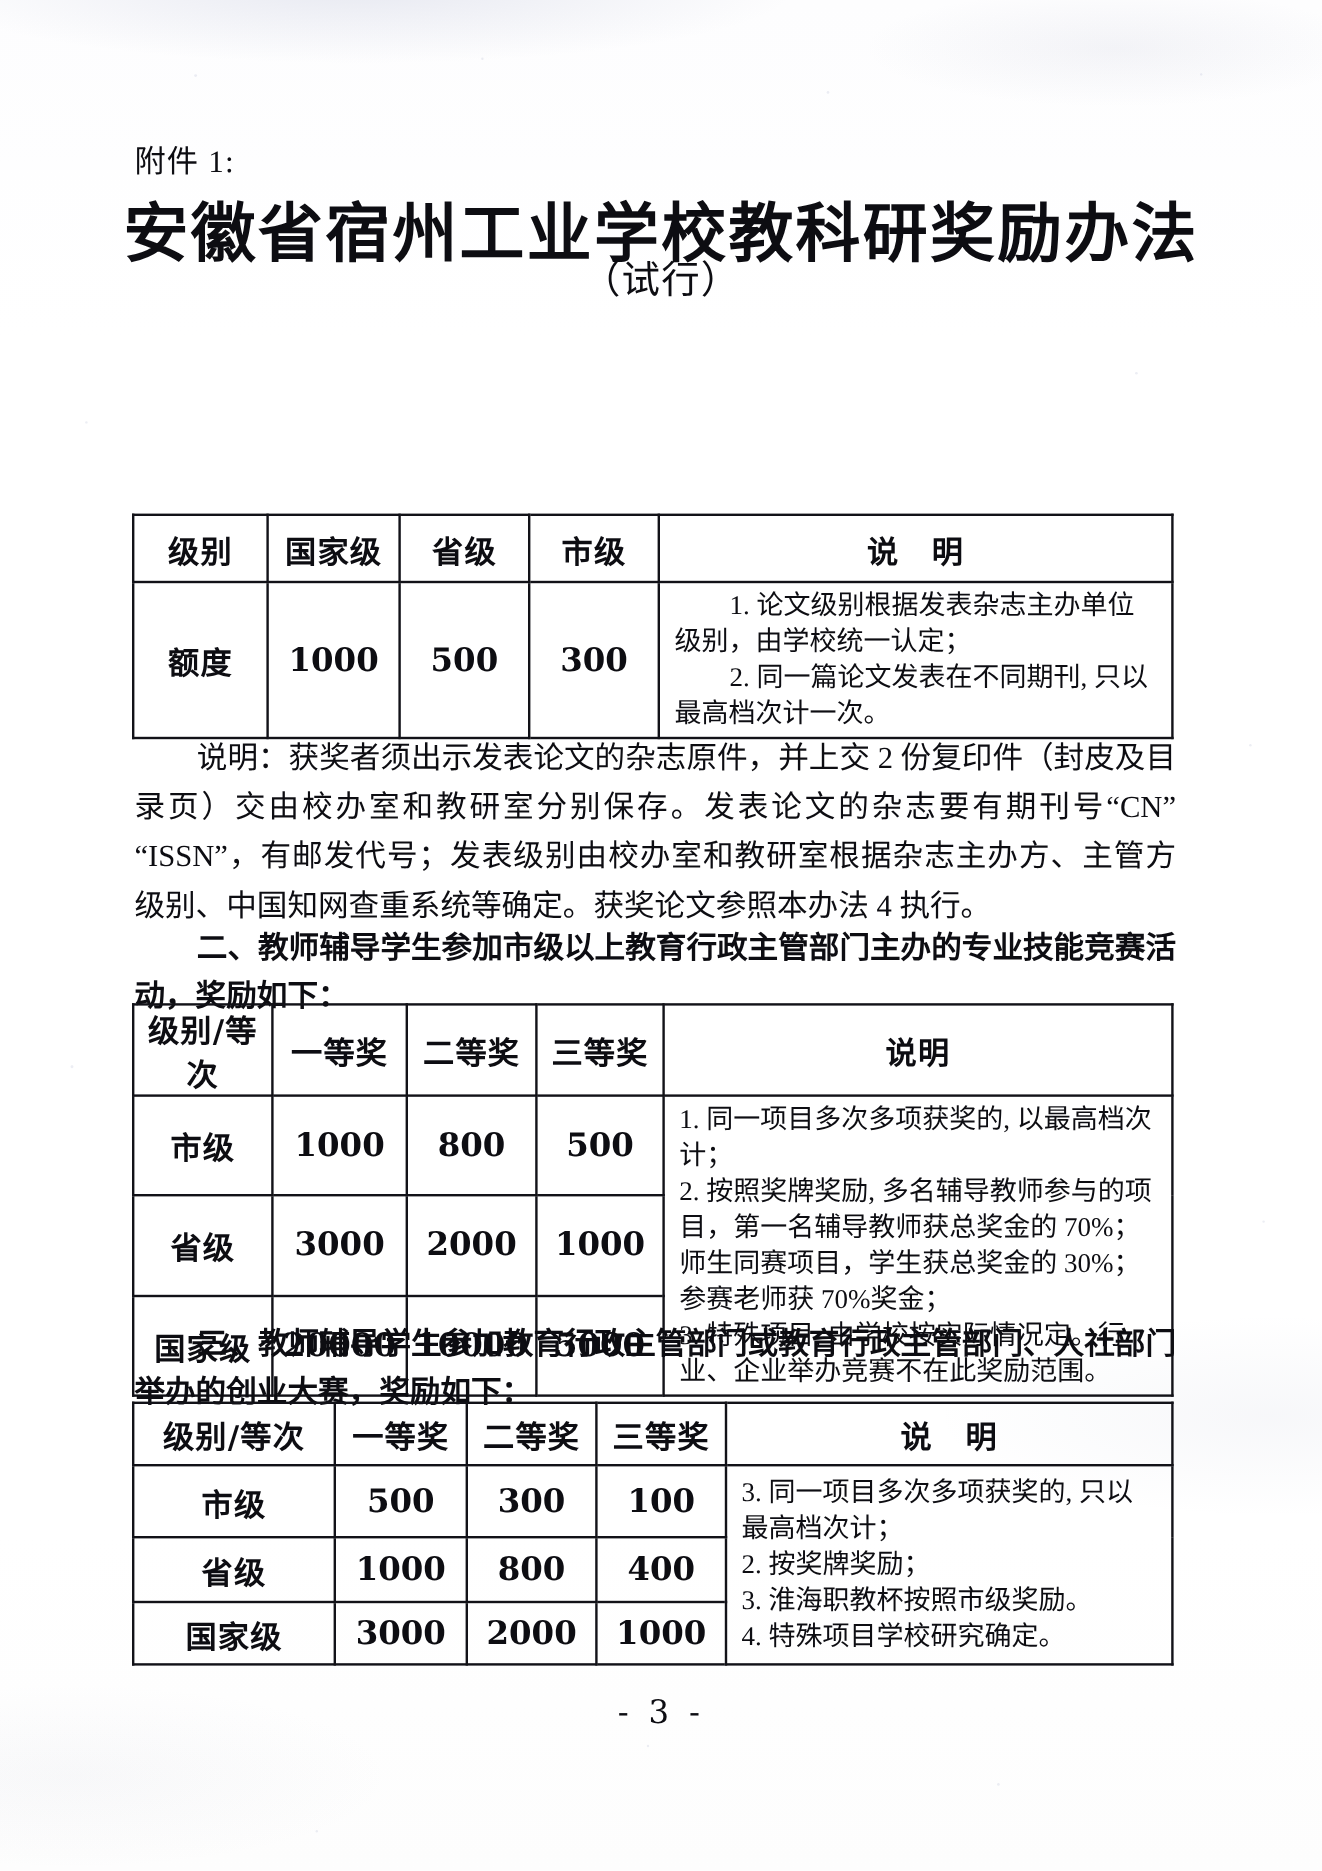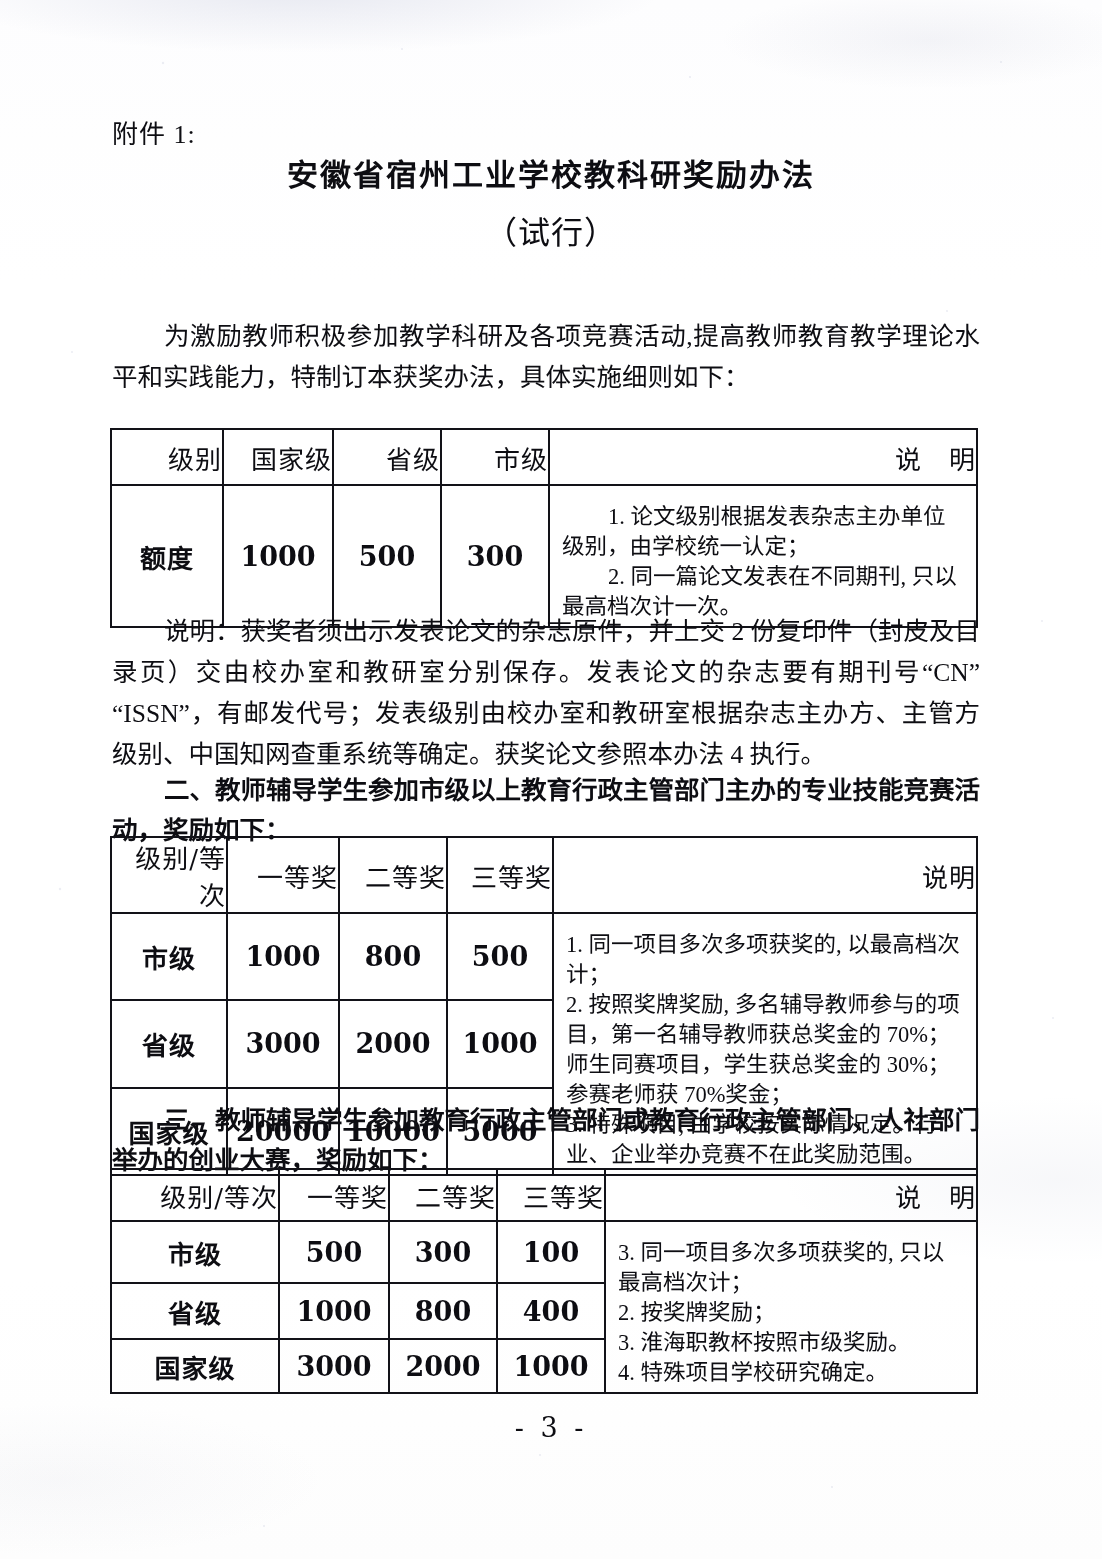--- a/index.html
+++ b/index.html
@@ -56,21 +56,21 @@
     font-family: "Liberation Serif", "DejaVu Serif", serif;
     white-space: nowrap;
   }
 
   .doc-title {
     position: absolute;
     left: 0;
     top: 150px;
     width: 1102px;
     text-align: center;
-    font-size: 31px;
+    font-size: 54px;
     font-weight: 700;
     letter-spacing: 2px;
     font-family: Liberation Serif, serif;
   }
   .doc-subtitle {
     position: absolute;
     left: 0;
     top: 207px;
     width: 1102px;
     text-align: center;
@@ -112,42 +112,42 @@
     background: transparent;
   }
   .tbl td, .tbl th {
     border: 2px solid #121218;
     padding: 0;
     vertical-align: middle;
     font-weight: 400;
     font-family: "DejaVu Serif", "Liberation Serif", serif;
   }
   .tbl .hd {
-    text-align: right;
+    text-align: center;
     font-size: 26px;
     letter-spacing: 1px;
-    font-weight: 400;
+    font-weight: 700;
   }
   .tbl .rowhdr {
     text-align: center;
     font-size: 26px;
     letter-spacing: 1px;
     font-weight: 700;
   }
   .tbl .num {
     text-align: center;
     font-size: 27px;
     font-weight: 700;
     font-family: "DejaVu Serif", "Liberation Serif", serif;
   }
   .tbl .note {
     text-align: left;
     font-size: 22.5px;
     line-height: 30px;
-    padding: 16px 10px 4px 12px;
+    padding: 4px 10px 4px 12px;
     vertical-align: middle;
     font-family: "Liberation Serif", "DejaVu Serif", serif;
   }
   .tbl .note p { margin: 0; }
   .tbl .note p.ind { text-indent: 46px; }
   .tbl .note-mid { vertical-align: middle; }
 
   .page-number {
     position: absolute;
     left: 0;
@@ -180,21 +180,20 @@
   </g>
 </svg>
 
 <div class="page">
 
   <div class="attach-label">附件 1:</div>
 
   <div class="doc-title">安徽省宿州工业学校教科研奖励办法</div>
   <div class="doc-subtitle">（试行）</div>
 
-  <div class="body-para" style="top:316px;">为激励教师积极参加教学科研及各项竞赛活动,提高教师教育教学理论水平和实践能力，特制订本获奖办法，具体实施细则如下：</div>
 
 
   <table class="tbl" style="left:110px; top:428px; width:866px;">
     <colgroup>
       <col style="width:112px">
         <col style="width:110px">
         <col style="width:108px">
       <col style="width:108px">
         <col style="width:428px">
     </colgroup>

